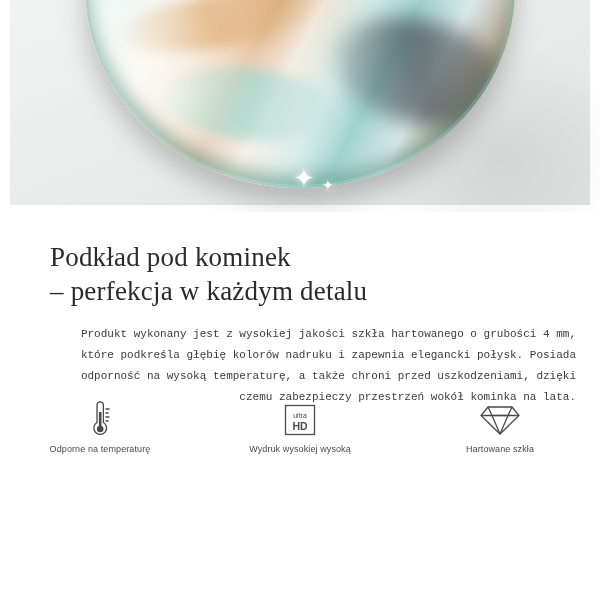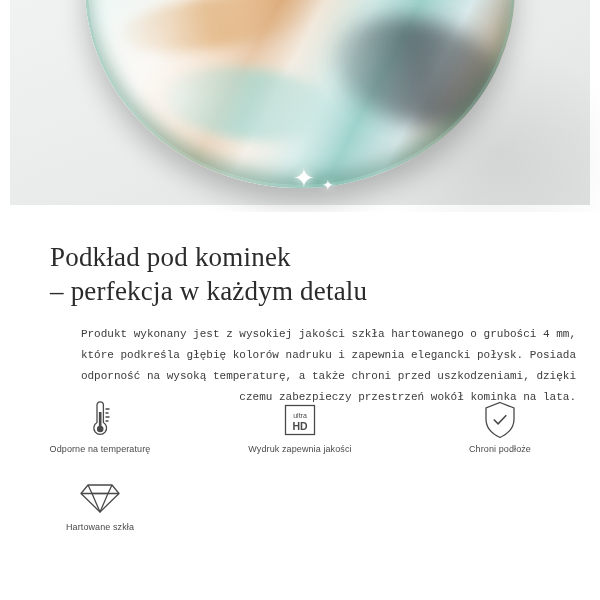--- a/index.html
+++ b/index.html
@@ -201,32 +201,23 @@
     </div>
 
     <div class="feature">
       <span class="icon">
         <svg width="38" height="38" viewBox="0 0 38 38">
           <rect x="4.5" y="4.5" width="29" height="29" fill="none" stroke="#4a4a4a" stroke-width="1.3"></rect>
           <text x="19" y="17" font-family="Liberation Sans, sans-serif" font-size="7" fill="#4a4a4a" text-anchor="middle">ultra</text>
           <text x="19" y="28.5" font-family="Liberation Sans, sans-serif" font-size="10.5" font-weight="bold" fill="#4a4a4a" text-anchor="middle">HD</text>
         </svg>
       </span>
-      <span class="caption">Wydruk zapewnia jakości</span>
-    </div>
-
-    <div class="feature">
-      <span class="icon">
-        <svg width="38" height="42" viewBox="0 0 38 42" fill="none" stroke="#4a4a4a" stroke-width="1.3">
-          <path d="M19 3.5 33 9v11c0 8.3-5.7 14.7-14 18.5C10.7 34.7 5 28.3 5 20V9z"></path>
-          <path d="M12.8 20.5l4.3 4.4 8.2-8.6" stroke-width="1.6"></path>
-        </svg>
-      </span>
-      <span class="caption">Chroni podłoże</span>
-    </div>
+      <span class="caption">Wydruk wysokiej wysoką</span>
+    </div>
+
 
     <div class="feature">
       <span class="icon">
         <svg width="42" height="36" viewBox="0 0 42 36" fill="none" stroke="#4a4a4a" stroke-width="1.3" stroke-linejoin="round">
           <path d="M9 5h24l7 8.5L21 32 2 13.5z"></path>
           <path d="M2 13.5h38"></path>
           <path d="M9 5l4 8.5L21 32l8-18.5L33 5"></path>
           <path d="M13 13.5h16"></path>
         </svg>
       </span>

